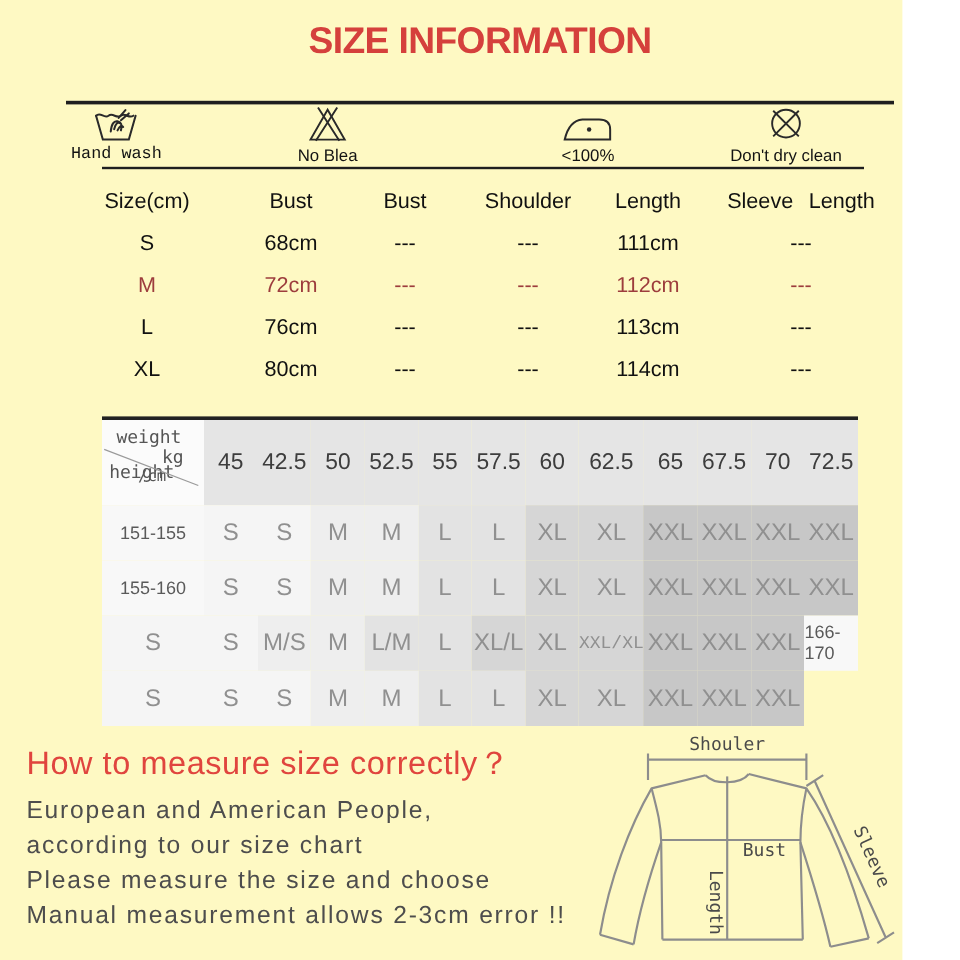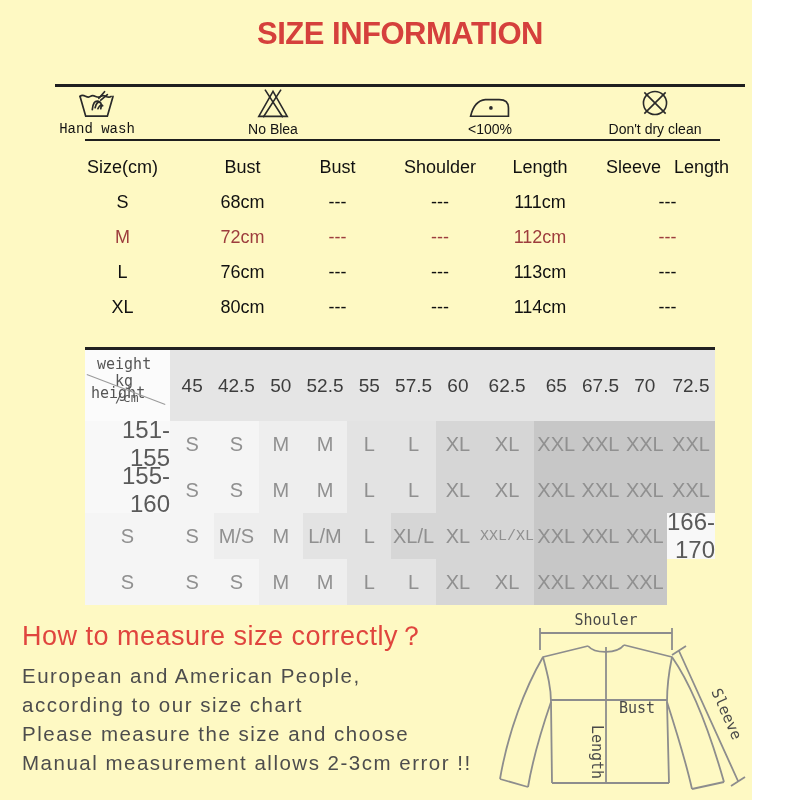--- a/index.html
+++ b/index.html
@@ -34,34 +34,34 @@
               grid-template-columns:145px 95px 95px 110px 90px 165px;
               grid-auto-rows:35px;font-size:18px;}
   .size-table .cell{display:flex;align-items:center;justify-content:center;color:#111;}
   .size-table .head{font-size:18px;}
   .size-table .wide{word-spacing:8px;}
   .size-table .hl{color:var(--highlight_red);}
 
   
   .matrix{position:absolute;top:347px;left:85px;width:630px;border-top:3px solid #222;
           display:grid;grid-template-columns:85px repeat(12,1fr);
-          grid-template-rows:71px 46px 46px 46px 46px;text-align:right;}
+          grid-template-rows:71px 46px 46px 46px 46px;}
   .matrix .mcell{display:flex;align-items:center;justify-content:center;
                  font-size:20px;color:var(--cell_gray);}
   .matrix .whead{background:#e5e5e5;color:#3d3d3d;font-size:19px;}
-  .matrix .rowlab{background:#f8f8f8;color:#5a5a5a;font-size:24px;}
+  .matrix .rowlab{background:#f8f8f8;color:#5a5a5a;font-size:15px;}
   .matrix .sm{font-size:15px;font-family:Liberation Mono, monospace;}
   .s1{background:#f5f5f5;} .s2{background:#eeeeee;} .s3{background:#e3e3e3;}
   .s4{background:#d6d6d6;} .s5{background:#c7c7c7;}
   .corner{position:relative;background:#fbfbfb;
           font-family:"DejaVu Sans Mono","Liberation Mono",monospace;
           font-size:15px;color:#555;}
   .corner span{position:absolute;}
   .c1{top:5px;left:12px;}
-  .c2{top:22px;left:30px;}
+  .c2{top:22px;left:50px;}
   .c3{top:40px;left:30px;font-size:13px;}
   .c4{top:34px;left:6px;}
   .diag{position:absolute;top:24px;left:2px;width:84px;height:0;
         border-top:1px solid #9a9a9a;transform:rotate(21deg);transform-origin:left top;}
 
   
   .measure{position:absolute;top:618px;left:22px;width:490px;}
   .measure-heading{font-size:27px;color:var(--heading_red);letter-spacing:0.5px;margin-bottom:7px;}
   .measure-line{font-size:20.5px;color:var(--text_gray);letter-spacing:1.5px;
                 line-height:29px;white-space:nowrap;}

